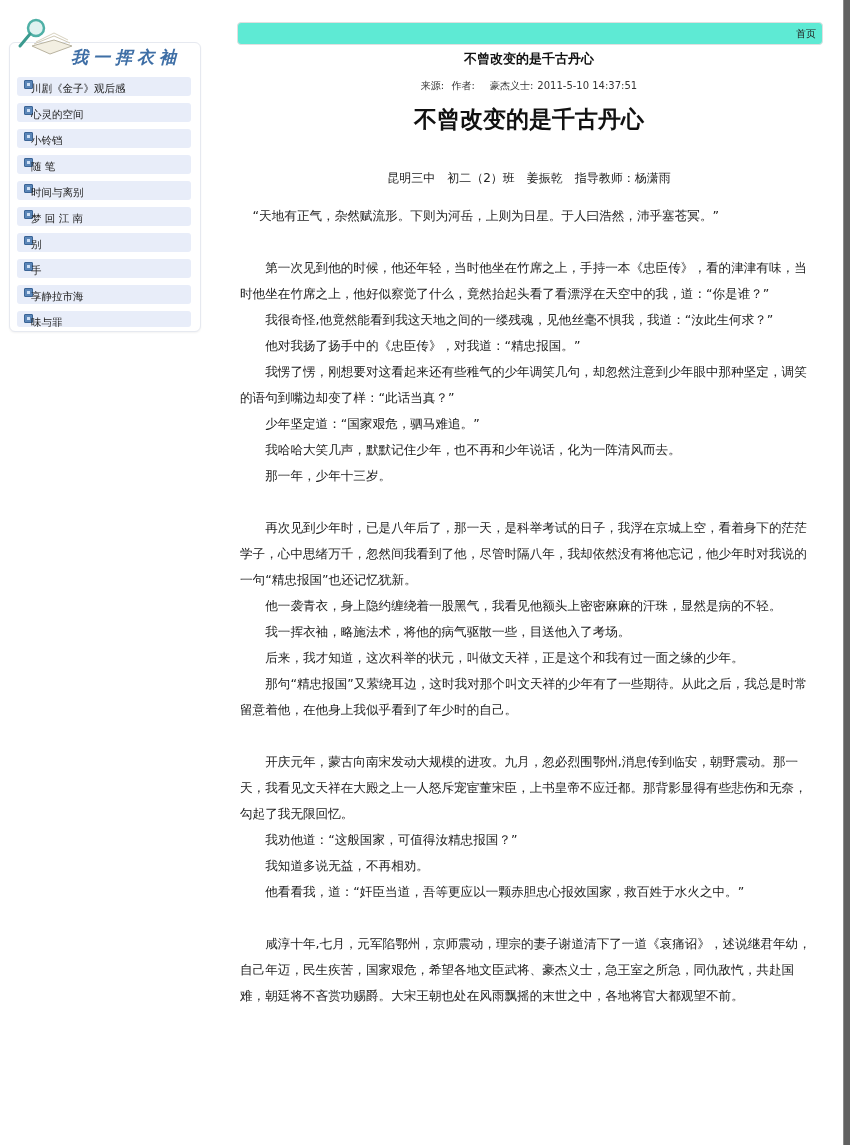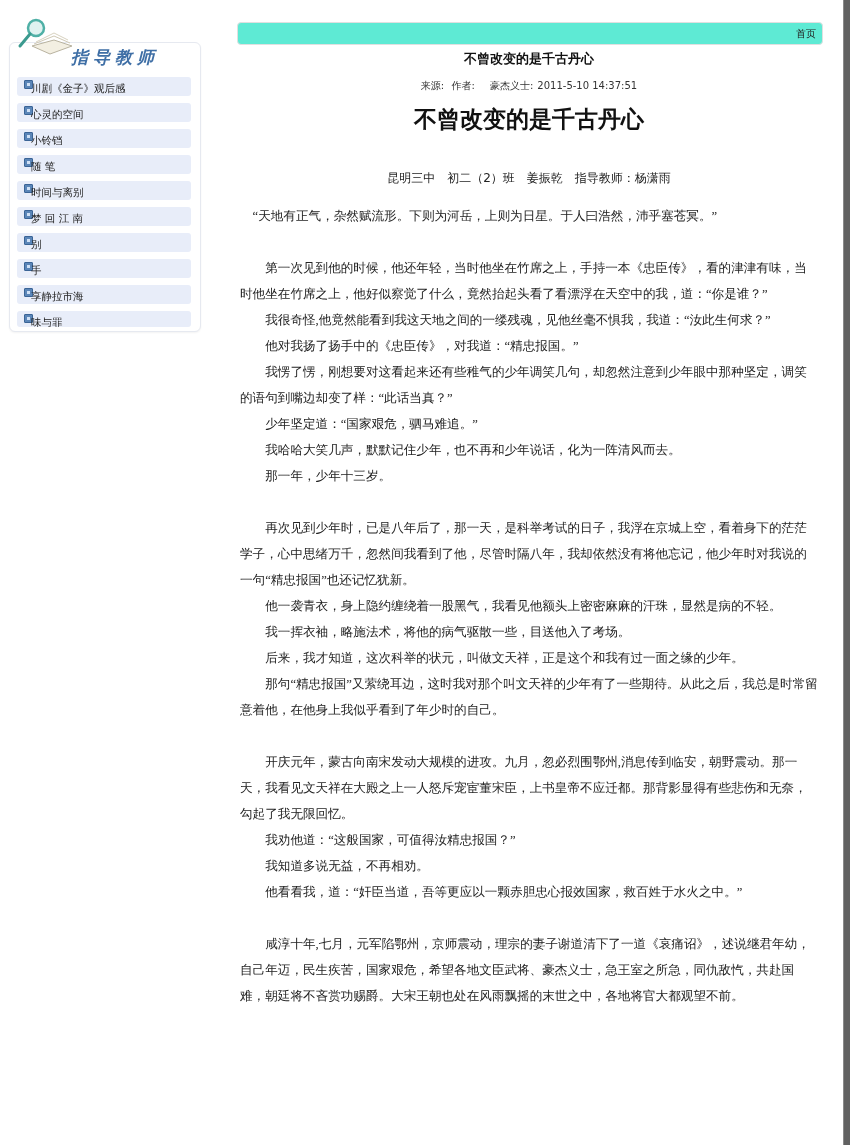--- a/index.html
+++ b/index.html
@@ -64,38 +64,38 @@
     font-size:23px; font-weight:bold; color:#111;
   }
   .byline {
     position:absolute; left:237px; width:584px; top:170px; text-align:center;
     font-size:12px; font-weight:normal; color:#222; word-spacing:6px;
   }
   .body-text {
     position:absolute; left:240px; width:578px; top:203px;
     font-size:12.6px; line-height:26px; color:#222;
   }
-  .body-text p { margin:0; text-indent:2em;font-family:Liberation Serif, serif; }
+  .body-text p { margin:0; text-indent:2em; }
   .body-text p.noindent { text-indent:1em; }
   .body-text .gap { height:26px; }
 </style>
 </head>
 <body>
 
 <div class="right-bar"></div>
 
 <div class="sidebar"></div>
 <svg class="sidebar-logo" viewBox="0 0 60 40">
   <path d="M18 30 L40 24 L58 30 L36 38 Z" fill="#f3efe2" stroke="#b9b3a0" stroke-width="1"></path>
   <path d="M20 28 L40 20 L56 27" fill="none" stroke="#cfc8b4" stroke-width="1"></path>
   <path d="M22 26 L40 17 L54 24" fill="none" stroke="#d8d2c0" stroke-width="1"></path>
   <circle cx="22" cy="12" r="8" fill="#dff2f0" stroke="#4fb0a6" stroke-width="2.5"></circle>
   <line x1="16" y1="18" x2="6" y2="30" stroke="#3b9a8f" stroke-width="3" stroke-linecap="round"></line>
 </svg>
-<div class="sidebar-title">指导教师</div>
+<div class="sidebar-title">我一挥衣袖</div>
 
 <div class="side-list">
   <div class="side-item">
     <span class="bullet"></span>
     <span class="label">川剧《金子》观后感</span>
   </div>
   <div class="side-item">
     <span class="bullet"></span>
     <span class="label">心灵的空间</span>
   </div>

